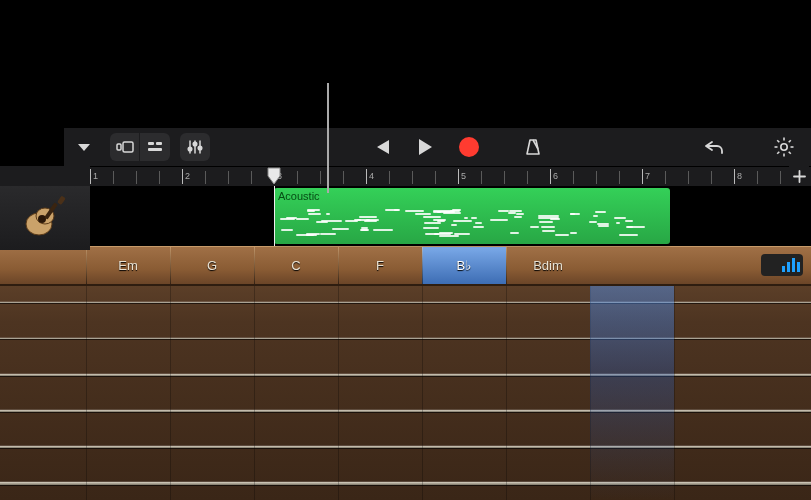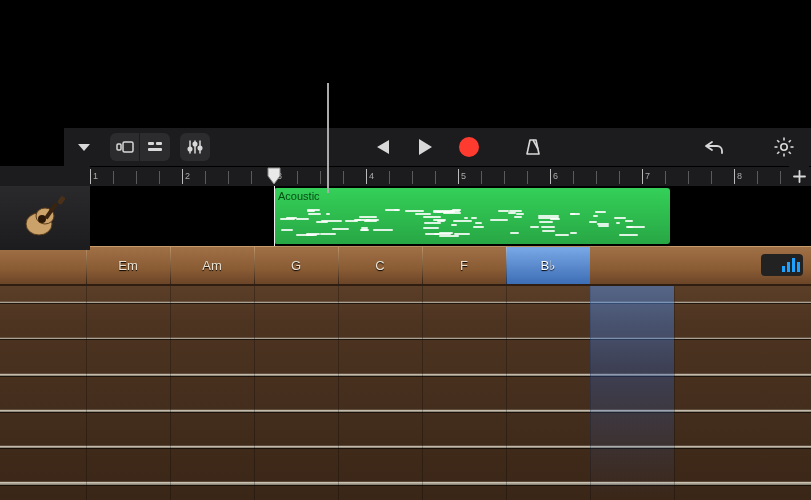--- a/index.html
+++ b/index.html
@@ -323,25 +323,25 @@
     <svg width="14" height="18" viewBox="0 0 14 18">
         <path d="M1 1 H13 V9 L7 17 L1 9 Z" fill="#e9e9e9" stroke="#888" stroke-width="1"></path>
       </svg>
   </div>
   <div class="playhead-line" id="ph-line" style="left: 274px;"></div>
 
   <div class="wood">
     <div class="chordbar" id="chordbar">
       <div class="spacer-chord" style="flex:0 0 86px"></div>
     <div class="chord">Em</div>
-        <div class="chord">Am</div>
         <div class="chord">G</div>
         <div class="chord">C</div>
         <div class="chord">F</div>
         <div class="chord selected">B♭</div>
+        <div class="chord">Bdim</div>
       </div>
     <div class="autoplay">
       <div class="bars">
           <span></span>
           <span></span>
           <span></span>
           <span></span>
         </div>
     </div>
     <div class="strings" id="strings">

